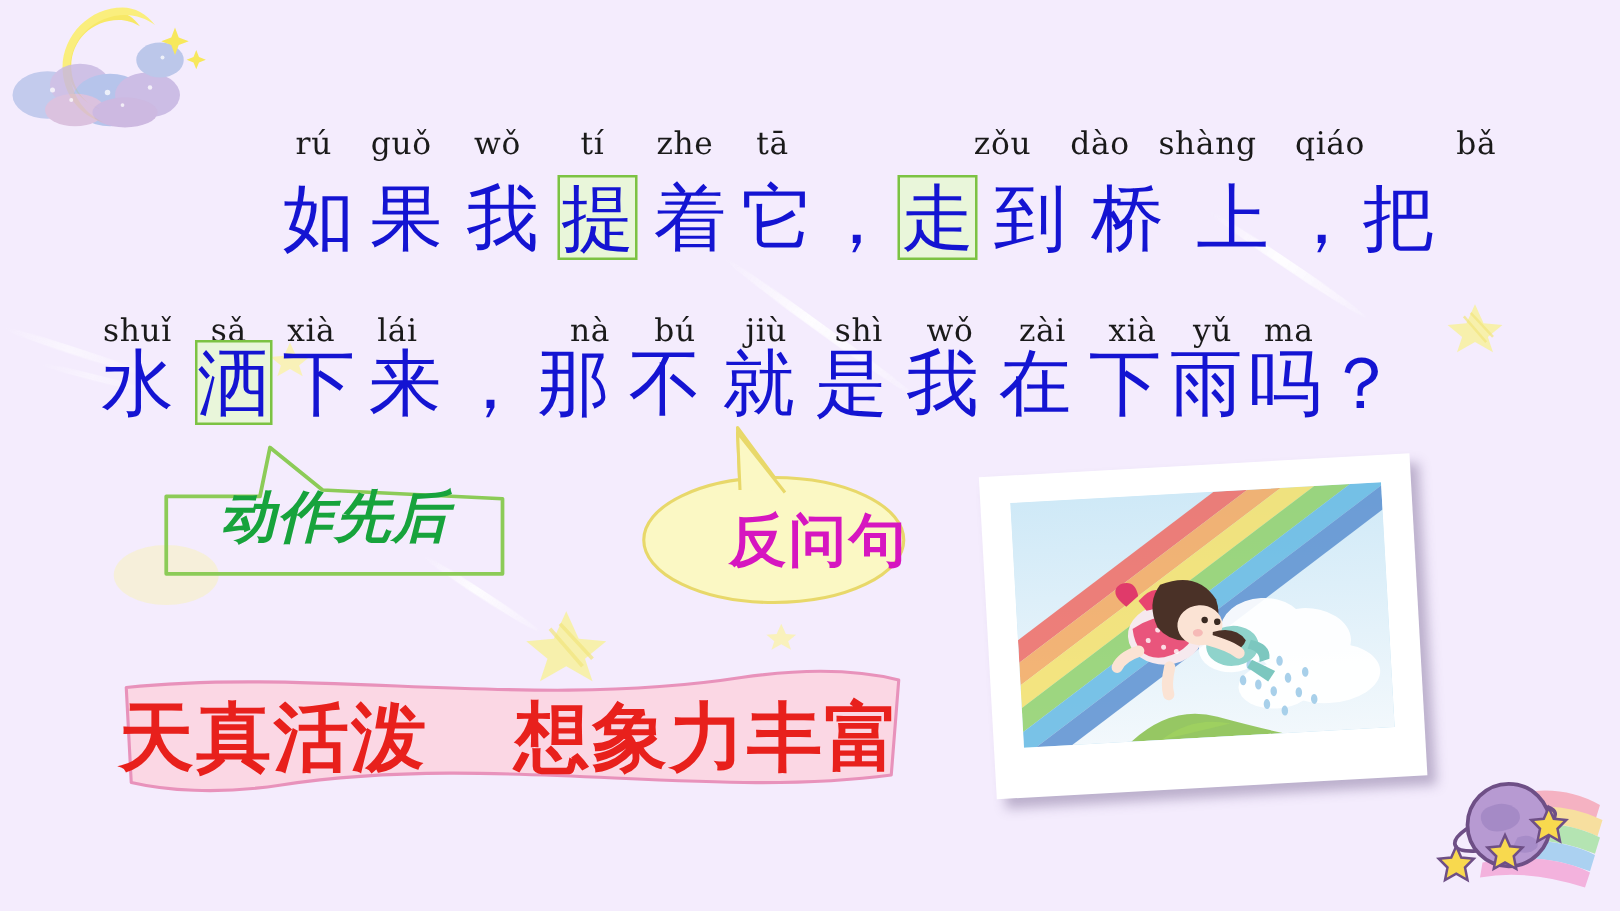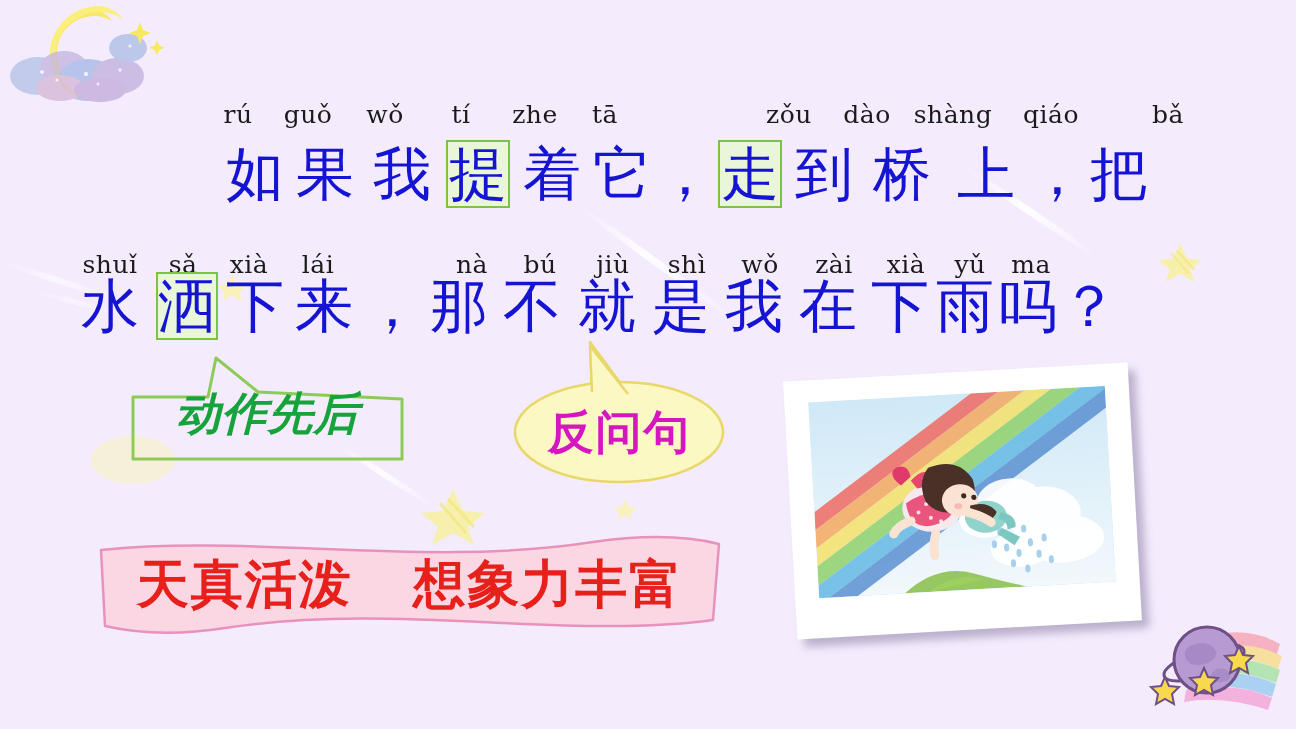--- a/index.html
+++ b/index.html
@@ -46,32 +46,32 @@
     position:absolute;left:0;top:32px;width:275px;text-align:center;
     font-size:45px;color:#17a33c;font-weight:700;
     font-family:"DejaVu Sans","Liberation Sans",sans-serif;
     letter-spacing:1px;
   }
 
   
   #yellow-bubble{position:absolute;left:512px;top:340px;width:215px;height:145px;}
   #yellow-bubble svg{position:absolute;inset:0;}
   #yellow-bubble .yb-text{
-    position:absolute;left:0;top:62px;width:215px;text-align:center;
+    position:absolute;left:0;top:62px;width:215px;text-align:right;
     font-size:46px;color:#d616c0;font-weight:700;
     font-family:"DejaVu Sans","Liberation Sans",sans-serif;
     letter-spacing:2px;
   }
 
   
   #pink-banner{position:absolute;left:95px;top:528px;width:630px;height:112px;}
   #pink-banner svg{position:absolute;inset:0;}
   #pink-banner .pb-text{
-    position:absolute;left:0;top:22px;width:630px;text-align:center;
-    font-size:52px;color:#e8201c;font-weight:700;
+    position:absolute;left:0;top:22px;width:630px;
+    font-size:60px;color:#e8201c;font-weight:700;
     font-family:"DejaVu Sans","Liberation Sans",sans-serif;
     letter-spacing:2px;white-space:pre;
   }
 
   
   #photo-frame{
     position:absolute;left:790px;top:372px;width:345px;height:258px;
     transform:rotate(-3.2deg);
     background:#ffffff;
     box-shadow:7px 8px 9px rgba(80,60,110,.34);
@@ -165,21 +165,21 @@
       <ellipse cx="64" cy="55" rx="42" ry="13" transform="rotate(-18 64 55)" fill="none" stroke="#6e4f86" stroke-width="3"></ellipse>
       <circle cx="67" cy="52" r="33" fill="#b79ad2" stroke="#6e4f86" stroke-width="3"></circle>
       <path d="M50 38 q14 -7 24 2 q6 9 -6 15 q-16 6 -22 -4 q-4 -9 4 -13 z" fill="#a287c4" opacity=".85"></path>
       <path d="M74 62 q10 -4 16 3 q2 7 -8 9 q-10 1 -11 -6 z" fill="#a287c4" opacity=".75"></path>
       <path d="M99 38 l4 9 10 1 -7 7 2 10 -9 -5 -9 5 2 -10 -7 -7 10 -1 z" fill="#f8d94e" stroke="#6e4f86" stroke-width="2"></path>
       <path d="M25 69 l4 9 10 1 -7 7 2 10 -9 -5 -9 5 2 -10 -7 -7 10 -1 z" fill="#f8d94e" stroke="#6e4f86" stroke-width="2"></path>
       <path d="M64 60 l4 9 10 1 -7 7 2 10 -9 -5 -9 5 2 -10 -7 -7 10 -1 z" fill="#f8d94e" stroke="#6e4f86" stroke-width="2"></path>
     </svg>
   </div>
 
-  <div class="line pinyin-row" style="left:207px;top:100px;">
+  <div class="line pinyin-row" style="left:220px;top:100px;">
     <span class="pz" style="width:62px">rú</span>
     <span class="pz" style="width:78px">guǒ</span>
     <span class="pz" style="width:76px">wǒ</span>
     <span class="pz" style="width:76px">tí</span>
     <span class="pz" style="width:72px">zhe</span>
     <span class="pz" style="width:68px">tā</span>
     <span class="gap" style="width:112px"></span>
     <span class="pz" style="width:76px">zǒu</span>
     <span class="pz" style="width:80px">dào</span>
     <span class="pz" style="width:92px">shàng</span>

